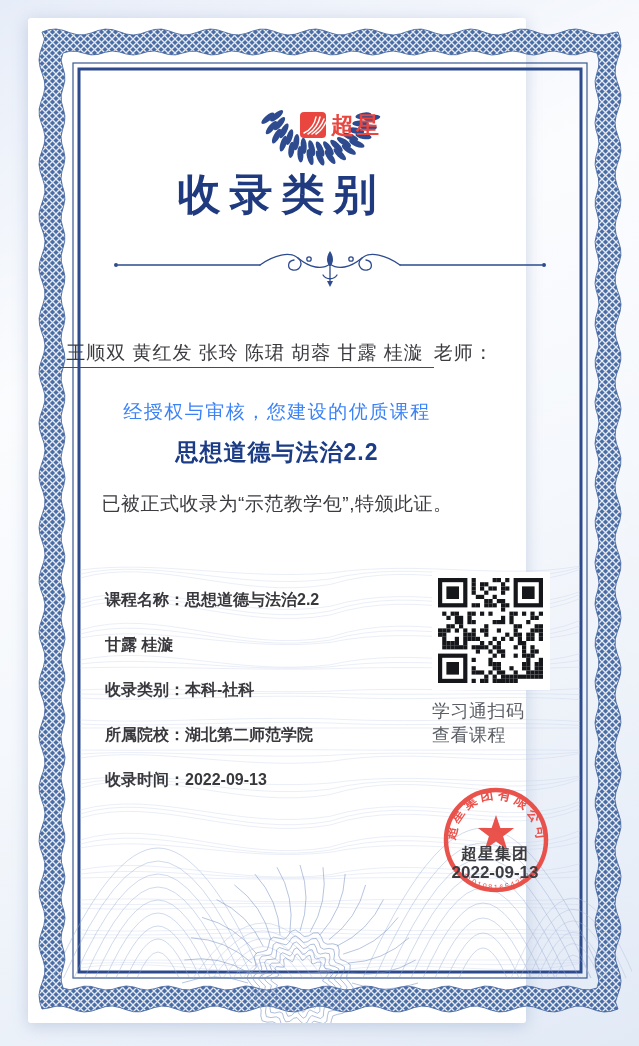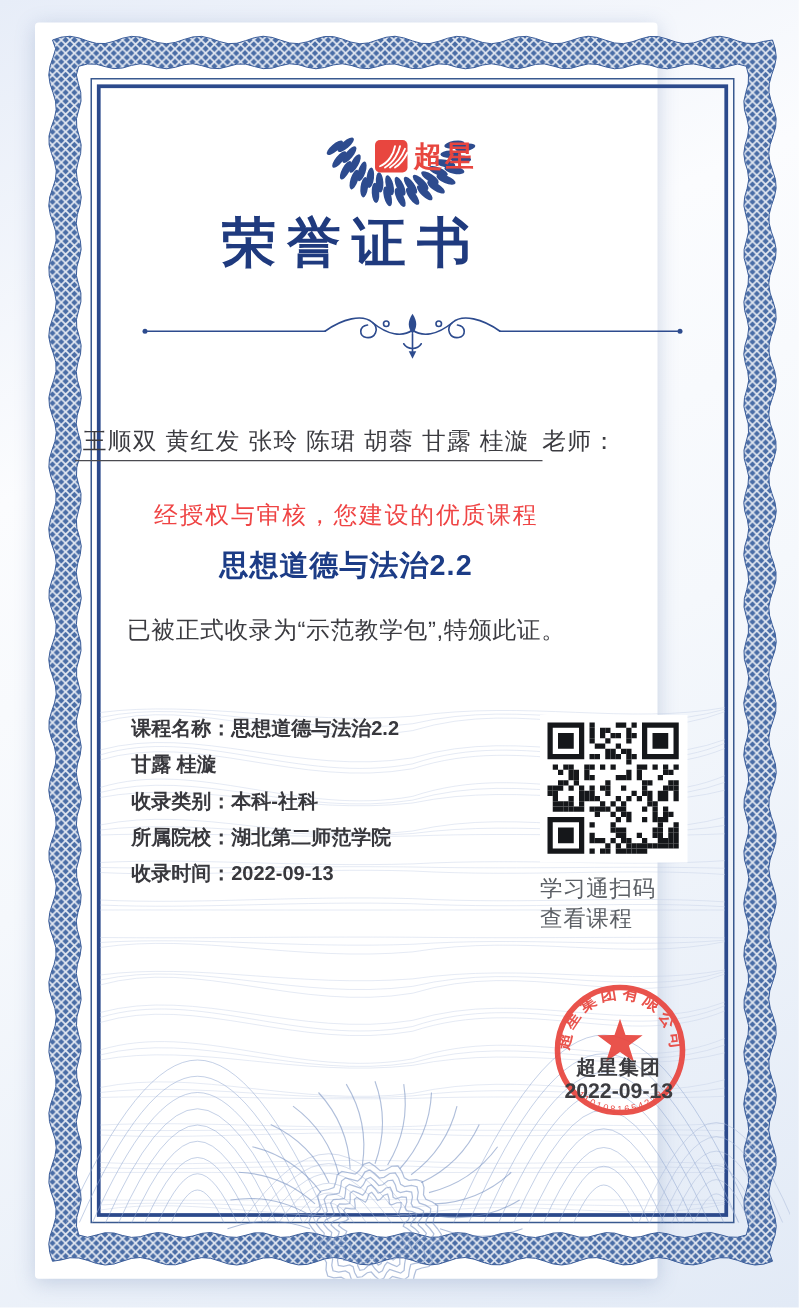--- a/index.html
+++ b/index.html
@@ -11,25 +11,25 @@
   .cert{
     position:absolute;left:28px;top:18px;width:498px;height:1005px;
     background:#ffffff;border-radius:3px;
     box-shadow:0 3px 16px rgba(90,120,170,.28);
   }
   .deco{position:absolute;left:0;top:0;width:604px;height:1005px;font-family:inherit;}
   .txt{position:absolute;left:0;right:0;text-align:center;}
   .cert-title{top:148px;font-size:43px;font-weight:bold;color:#1f3a7e;letter-spacing:9px;padding-left:9px;}
   .names-line{top:322px;font-size:19px;color:#3b3b40;font-weight:500;letter-spacing:1px;}
   .names{border-bottom:1.5px solid #4a4a50;padding:0 10px 4px 6px;}
-  .intro{top:381px;font-size:19px;color:#ef4444;letter-spacing:1.5px;font-family:Liberation Mono, monospace;}
+  .intro{top:381px;font-size:19px;color:#3b82f6;letter-spacing:1.5px;font-family:Liberation Mono, monospace;}
   .course{top:419px;font-size:23px;font-weight:bold;color:#1c3c86;letter-spacing:1px;}
   .statement{top:473px;font-size:19px;color:#3b3b40;letter-spacing:0.5px;}
   .details{position:absolute;left:77px;top:551px;width:345px;font-size:16px;font-weight:600;color:#38383d;line-height:29px;}
-  .drow{white-space:nowrap;}
+  .drow{white-space:nowrap;margin-top:16px;}
   .qr-caption{position:absolute;left:404px;top:681px;font-size:18px;color:#5c6066;letter-spacing:0.5px;}
 </style>
 </head>
 <body>
 
 <div class="cert">
 
   <svg class="deco" viewBox="0 0 604 1005">
     <defs>
       <pattern id="weave" width="7" height="7" patternUnits="userSpaceOnUse">
@@ -421,21 +421,21 @@
         <text font-size="7.5" fill="#e8463f" letter-spacing="1.8">
           <textPath href="#sealBot" startOffset="6">1101081654228</textPath>
         </text>
         <path d="M468 797 L472.4 809.9 L486.1 810.1 L475.1 818.3 L479.2 831.4 L468 823.5 L456.8 831.4 L460.9 818.3 L449.9 810.1 L463.6 809.9 Z" fill="#e8463f"></path>
       </g>
       <text x="467" y="841" text-anchor="middle" font-size="16" font-weight="bold" fill="#3c3c40" letter-spacing="1">超星集团</text>
       <text x="467" y="860" text-anchor="middle" font-size="17" font-weight="bold" fill="#3c3c40">2022-09-13</text>
     </g>
   </svg>
 
-  <div class="txt cert-title">荣誉证书</div>
+  <div class="txt cert-title">收录类别</div>
 
   <div class="txt names-line">
     <span class="names">王顺双 黄红发 张玲 陈珺 胡蓉 甘露 桂漩</span><span>老师：</span>
   </div>
 
   <div class="txt intro">经授权与审核，您建设的优质课程</div>
   <div class="txt course">思想道德与法治2.2</div>
   <div class="txt statement">已被正式收录为“示范教学包”,特颁此证。</div>
 
   <div class="details">

